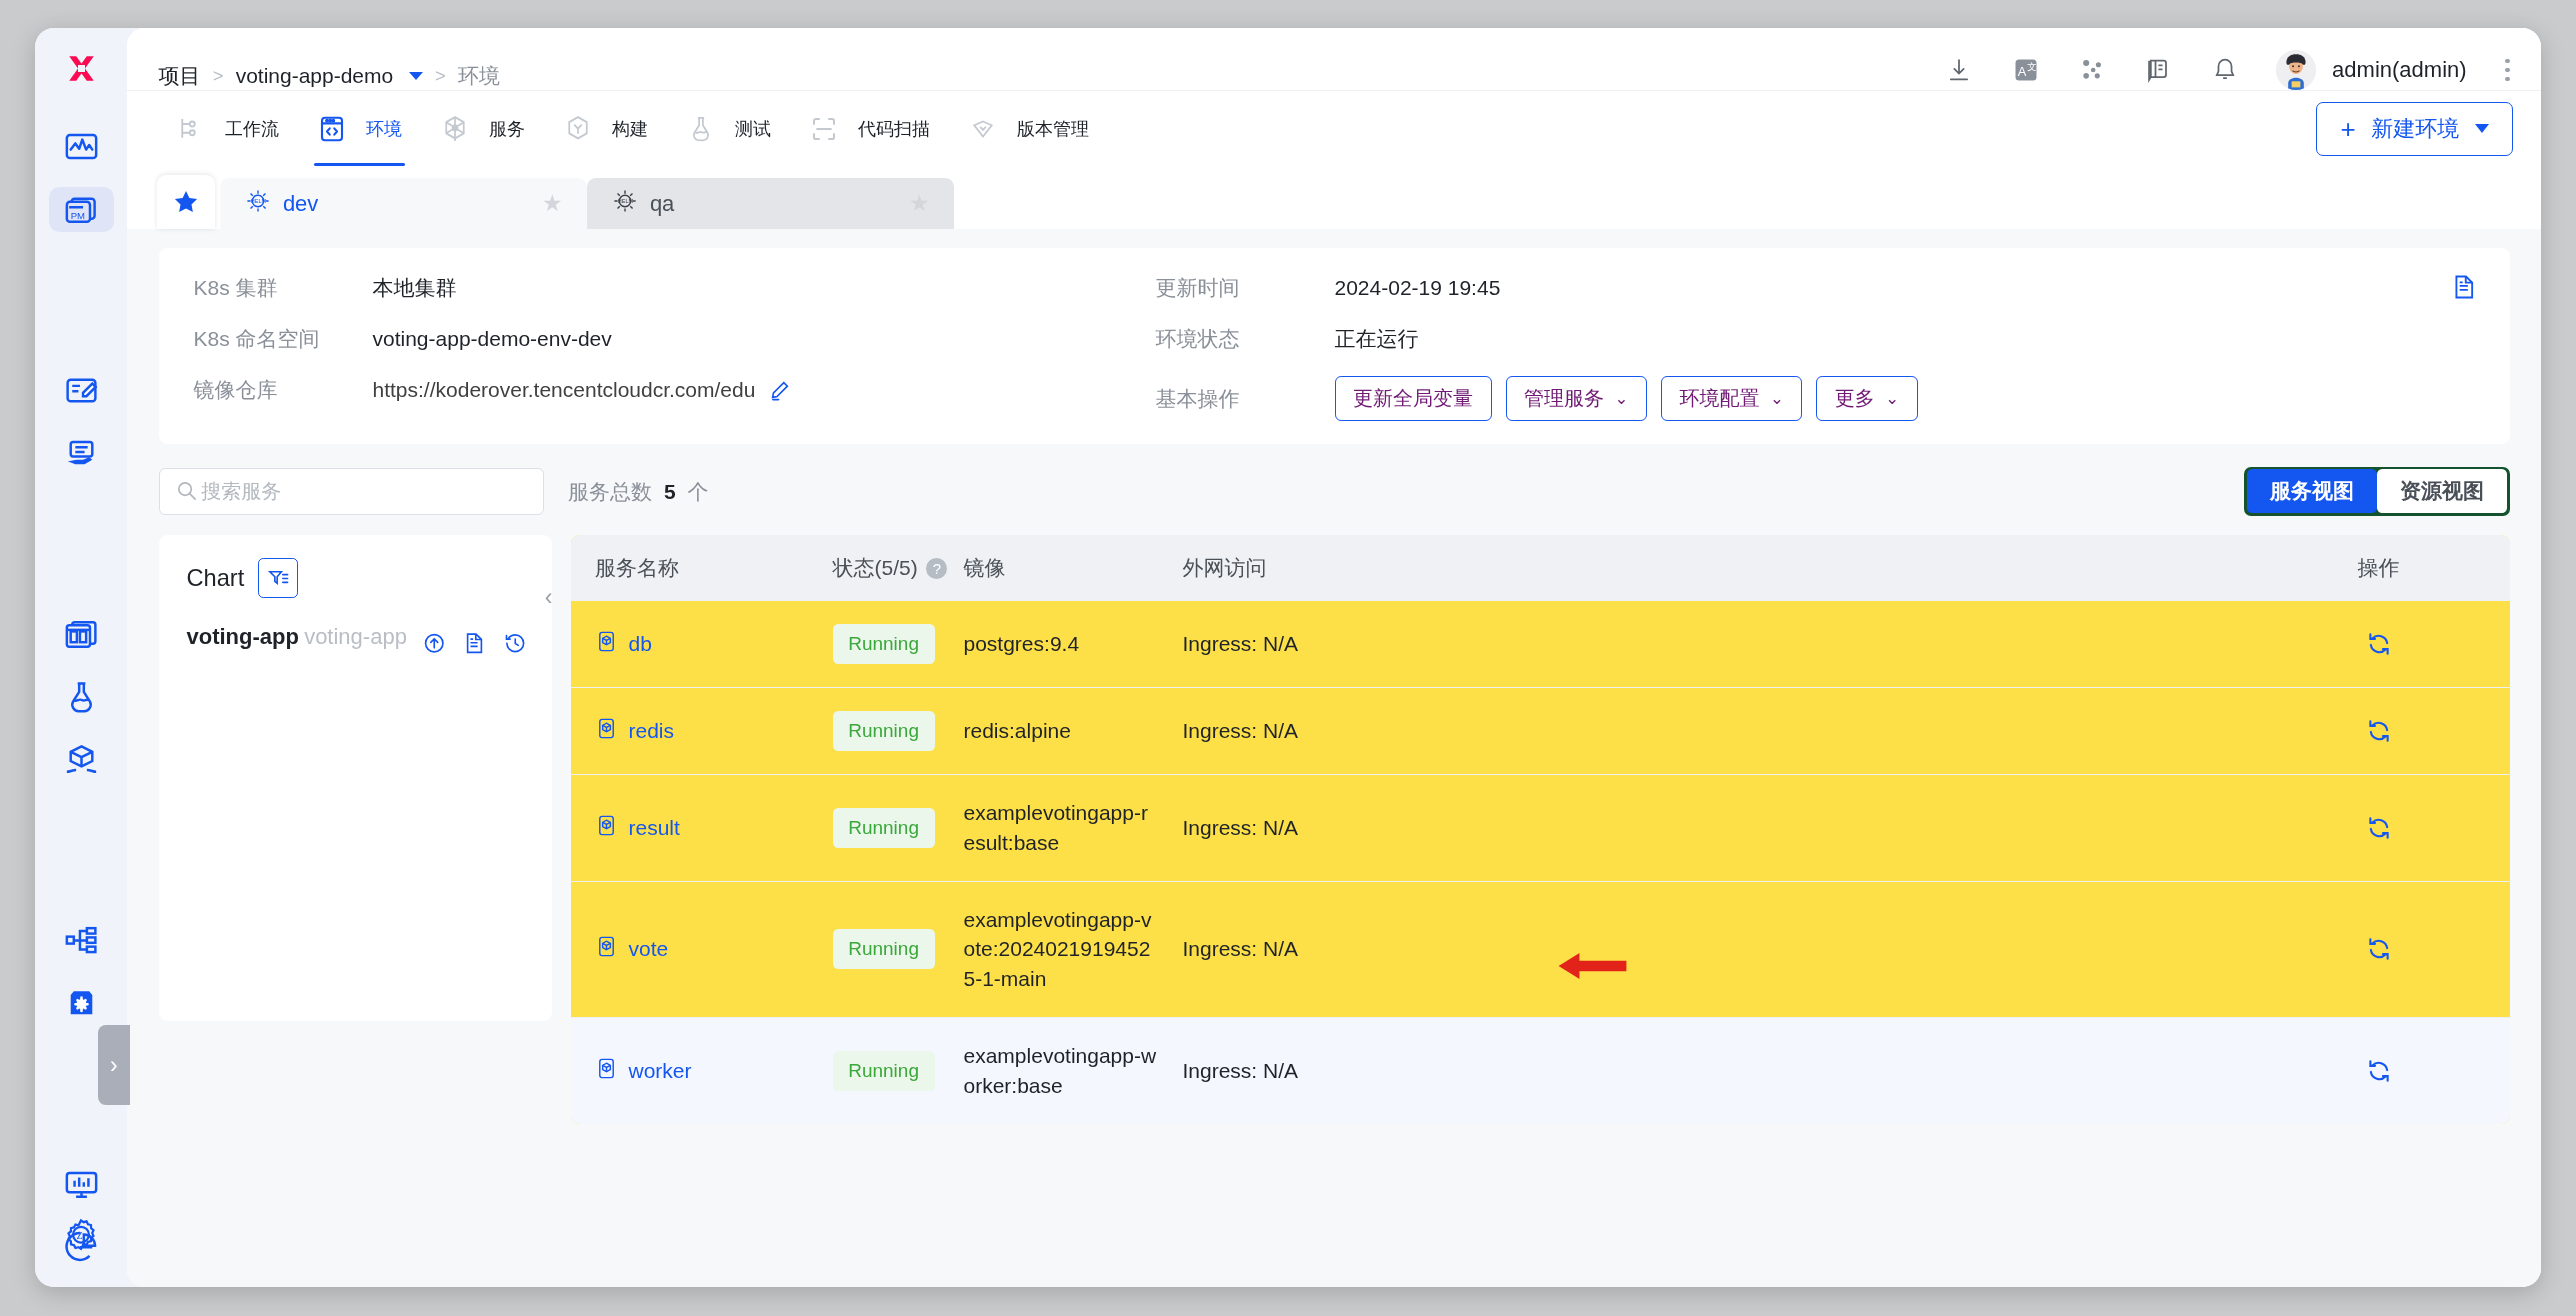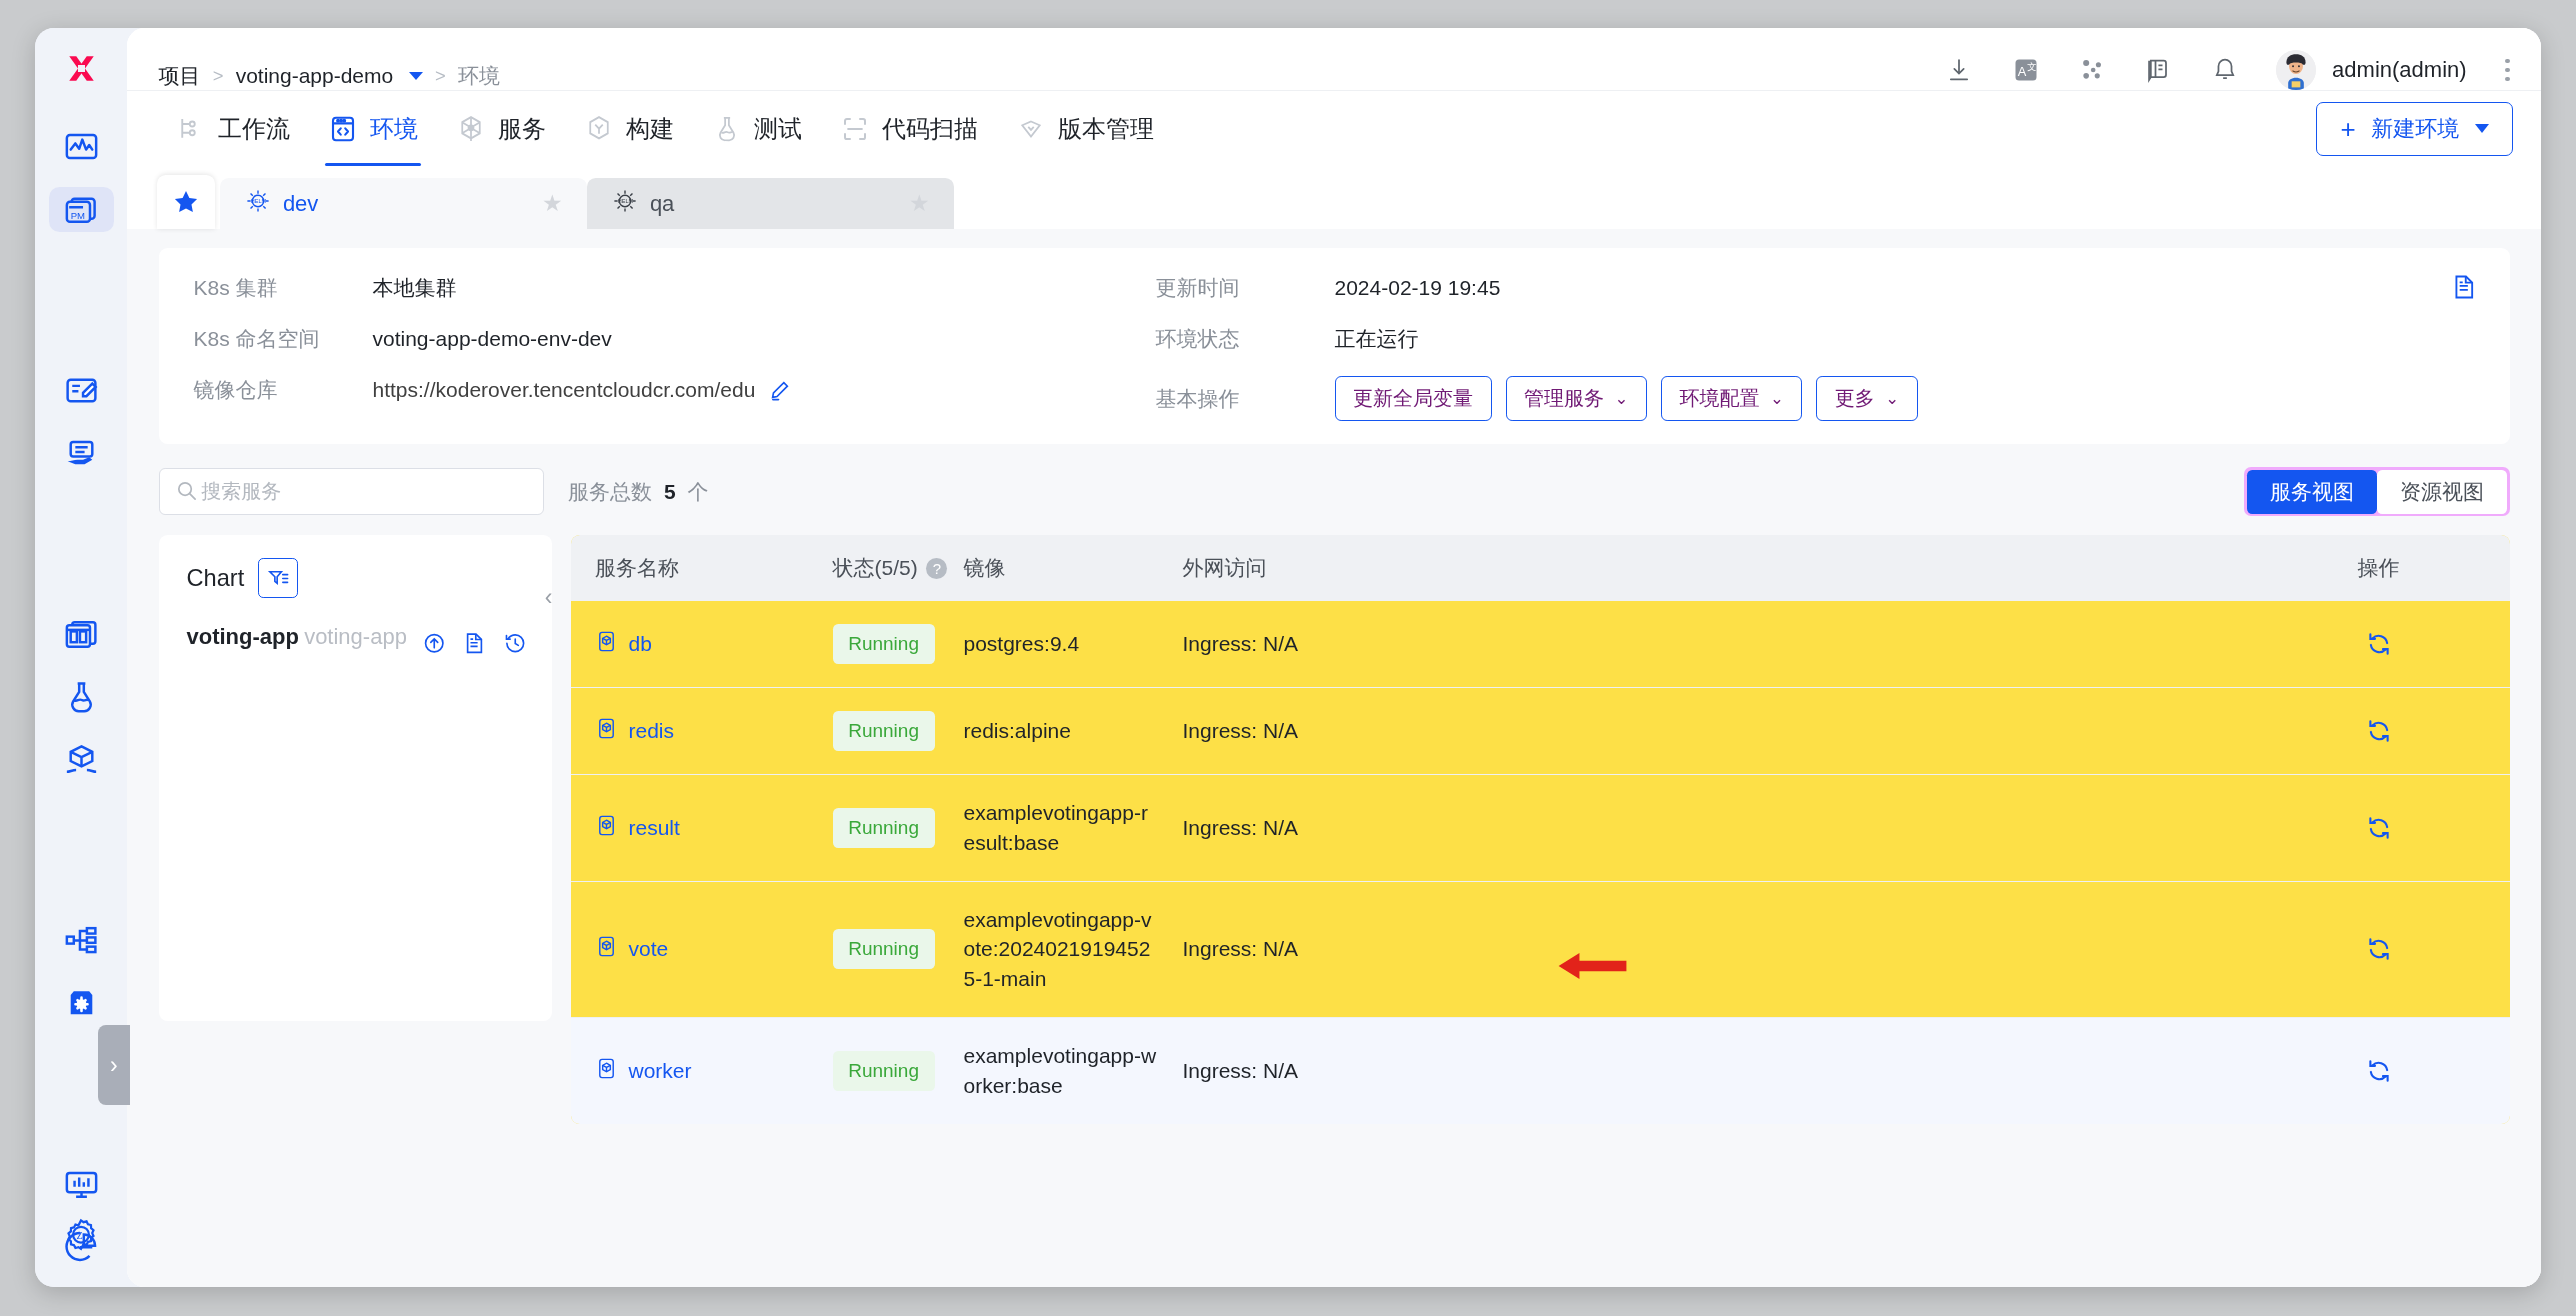--- a/index.html
+++ b/index.html
@@ -83,23 +83,23 @@
   .kebab i { width:4.4px;height:4.4px;border-radius:50%;background:#9aa0a8;display:block;}
 
   
   .navbar {
     height: 75px; flex: 0 0 75px;
     display: flex; align-items: center;
     padding: 0 28px 0 30px;
     background: #fff;
   }
   .nav-item {
-    display: flex; align-items: center; gap: 12px;
+    display: flex; align-items: center; gap: 19px;
     height: 75px; padding: 0 19px; cursor: pointer;
-    font-size: 24px; color: #1f2329; position: relative; justify-content: flex-end;
+    font-size: 18px; color: #1f2329; position: relative; justify-content: flex-end;
   }
   .nav-item .nicon { color: #c4c9d0; display:flex; }
   .nav-item.active { color: #1456f0; }
   .nav-item.active .nicon { color: #1456f0; }
   .nav-item.active::after {
     content:""; position:absolute; left: 15.7px; right: 15.7px; bottom: 0;
     height: 3.5px; background: #1456f0; border-radius: 1.7px;
   }
   .btn-new {
     margin-left: auto;
@@ -173,22 +173,22 @@
   }
   .search input {
     border: 0; outline: 0; font-size: 20px; color: #1f2329;
     background: transparent; width: 100%;
     font-family: "Liberation Sans", sans-serif;
   }
   .search input::placeholder { color: #b3b8bf; }
   .svc-count { margin-left: 24.5px; font-size: 21px; color: #8a9099; }
   .svc-count b { color: #1f2329; font-weight: 700; margin: 0 6.1px; }
   .viewtoggle {
-    margin-left: auto; display: flex; background: #f0abfc;
-    border-radius: 7px; padding: 2.6px; height: 49px; align-items:flex-start;
+    margin-left: auto; display: flex; background: #14532d;
+    border-radius: 7px; padding: 2.6px; height: 49px; align-items:flex-end;font-weight:bold;
   }
   .vt {
     height: 44px; padding: 0 23px; border-radius: 5.2px;
     display: flex; align-items: center; font-size: 21px;
     color: #4a5058; cursor: pointer;
   }
   .vt.active { background: #1456f0; color: #fff; }
   .vt.plain { background: #fff; }
 
   

